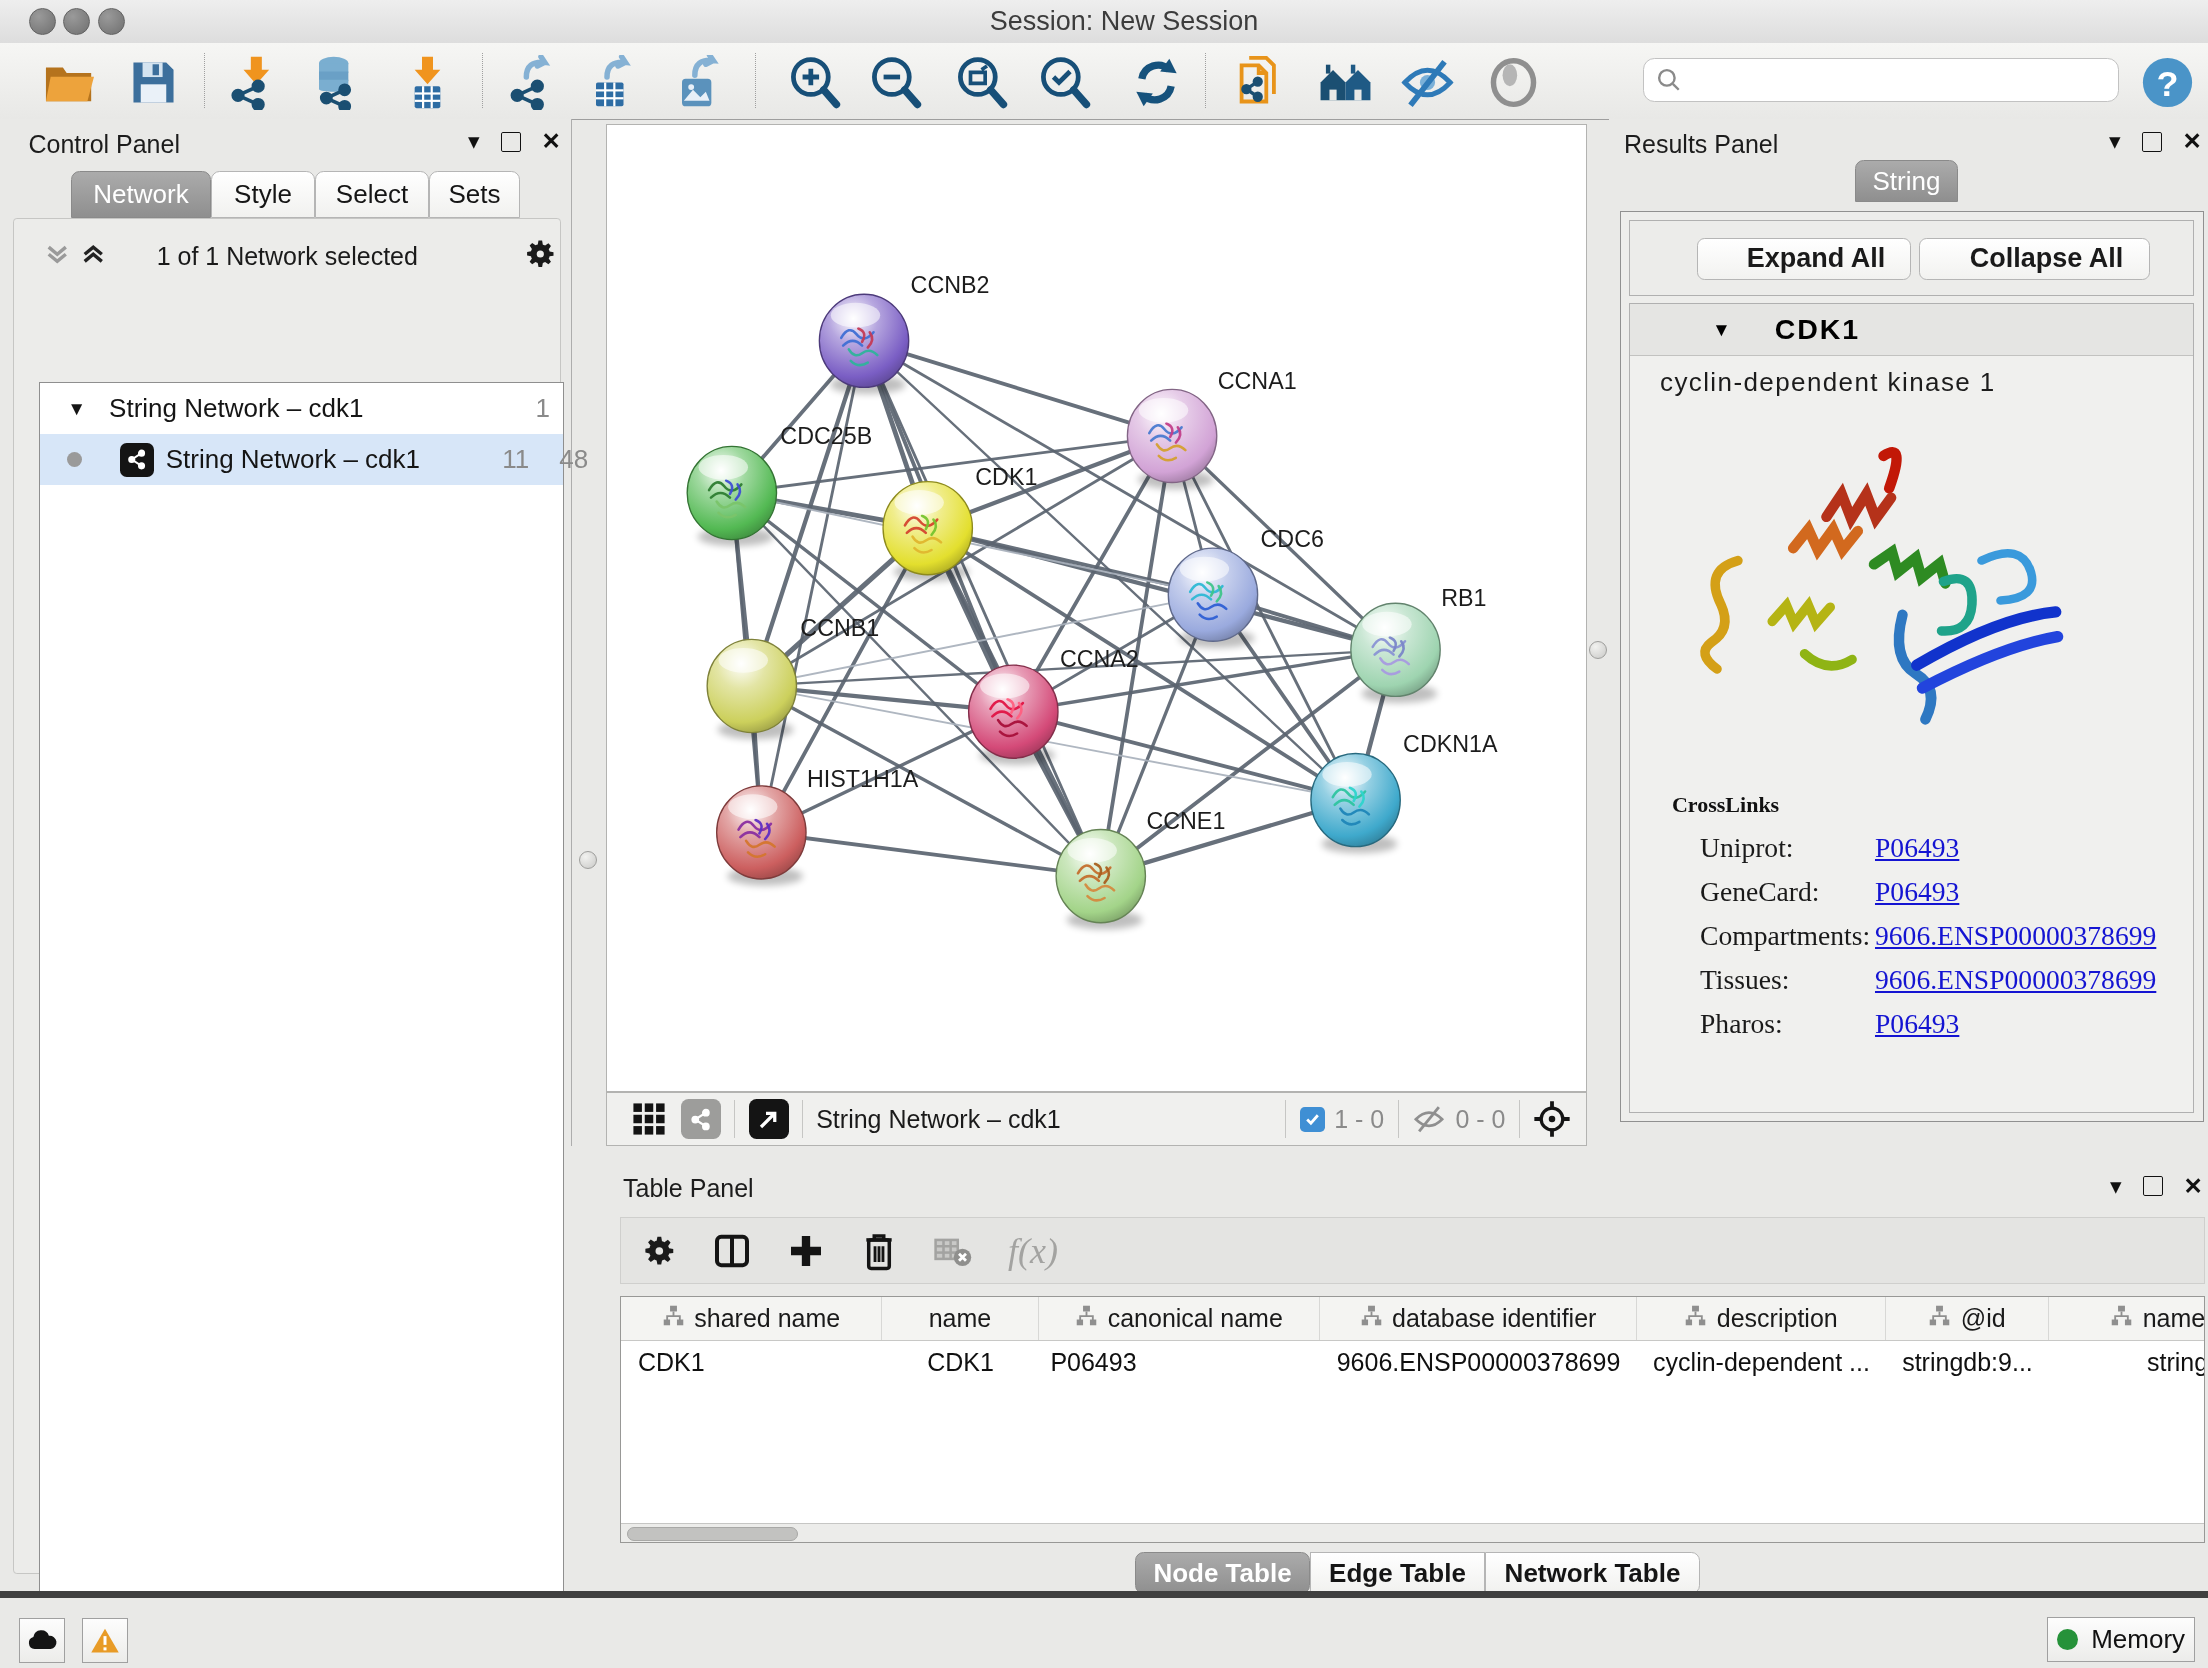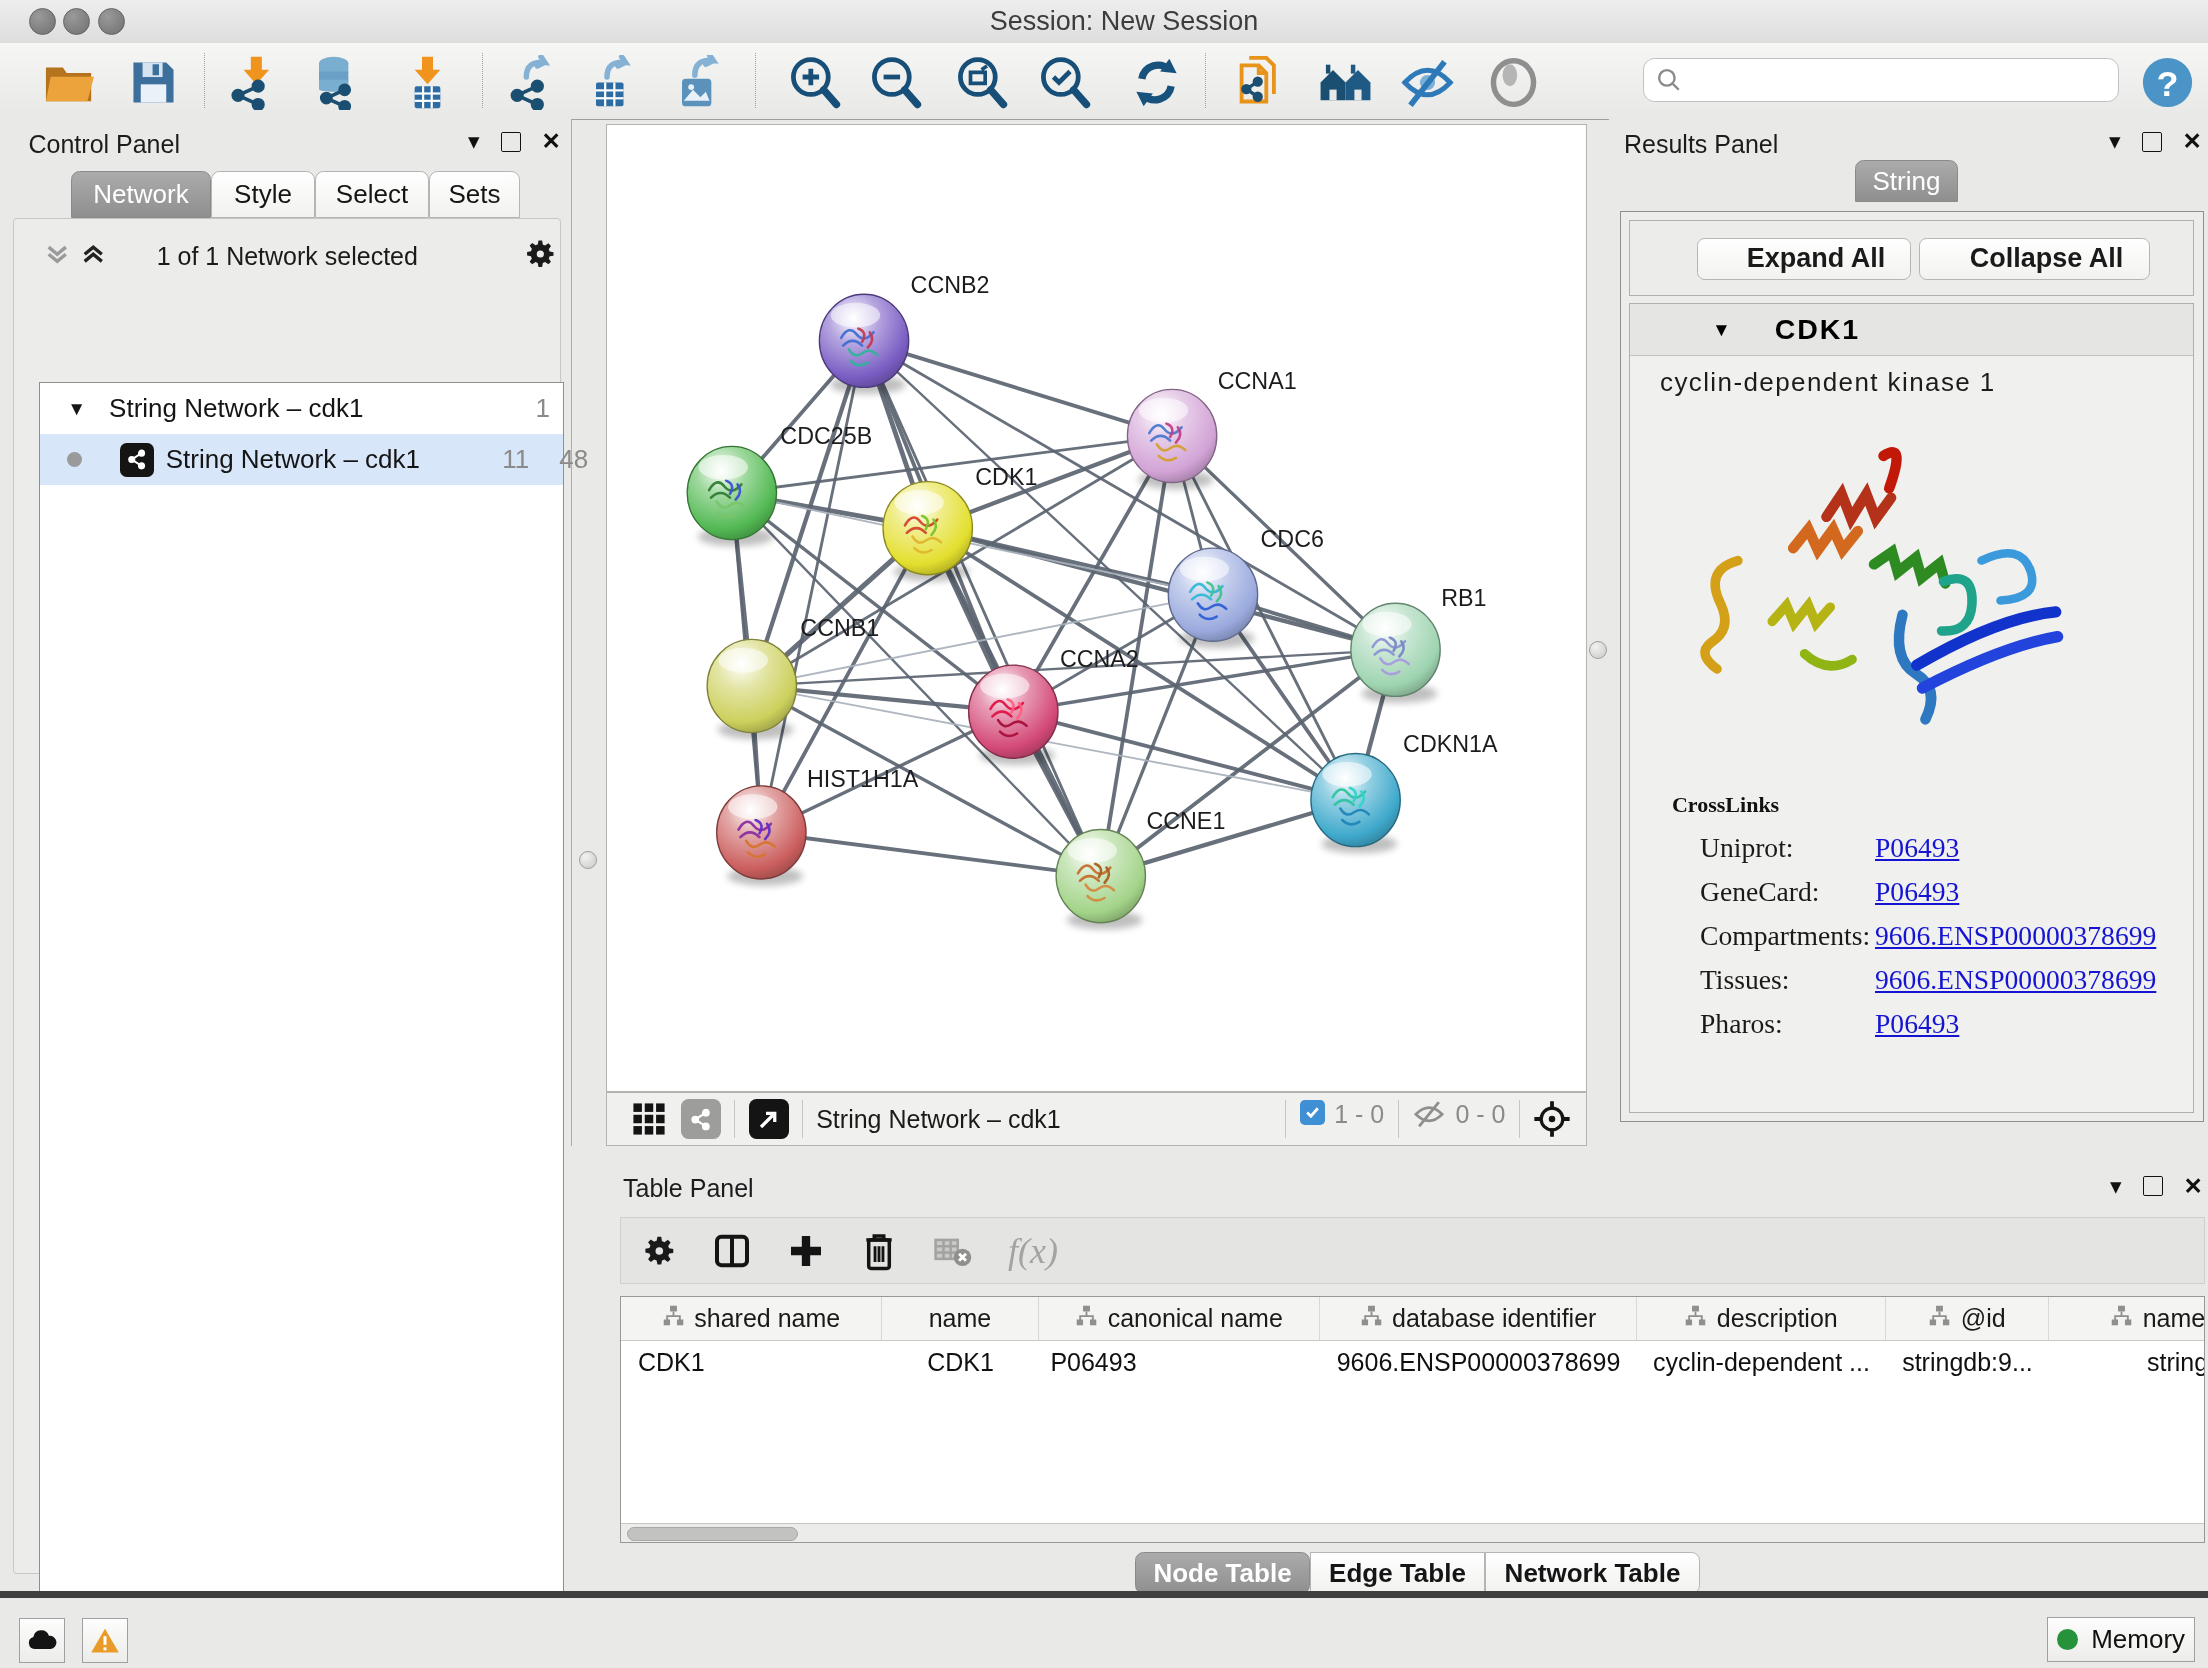--- a/index.html
+++ b/index.html
@@ -581,21 +581,21 @@
         </svg>
     </div>
     <div class="fsep"></div>
     <div class="ficon" style="width:40px;height:40px;background:#141414;border-radius:7.6px">
       <svg width="25" height="25" viewBox="0 0 20 20">
           <path d="M4 16 L14 6 M8 5 h7 v7" stroke="#fff" stroke-width="2.6" fill="none"></path>
         </svg>
     </div>
     <div class="fsep"></div>
     <div style="font-size:25px;color:#1a1a1a">String Network – cdk1</div>
-    <div style="margin-left:auto;display:flex;align-items:flex-start">
+    <div style="margin-left:auto;display:flex;align-items:center">
       <div class="fsep"></div>
       <div style="width:25px;height:25px;background:#3f8fd4;border-radius:4.8px;display:flex;align-items:center;justify-content:center">
         <svg width="17" height="17" viewBox="0 0 16 16">
             <path d="M3 8 l3.5 3.5 L13 4" stroke="#fff" stroke-width="2.6" fill="none"></path>
           </svg>
       </div>
       <span style="margin-left:9.5px;font-size:25px;color:#8a8a8a">1 - 0</span>
       <div class="fsep"></div>
       <svg width="34" height="28.5" viewBox="0 0 30 26">
           <path d="M3 13 q12 -12 24 0 q-12 12 -24 0 z" fill="none" stroke="#8f8f8f" stroke-width="2.4"></path>

